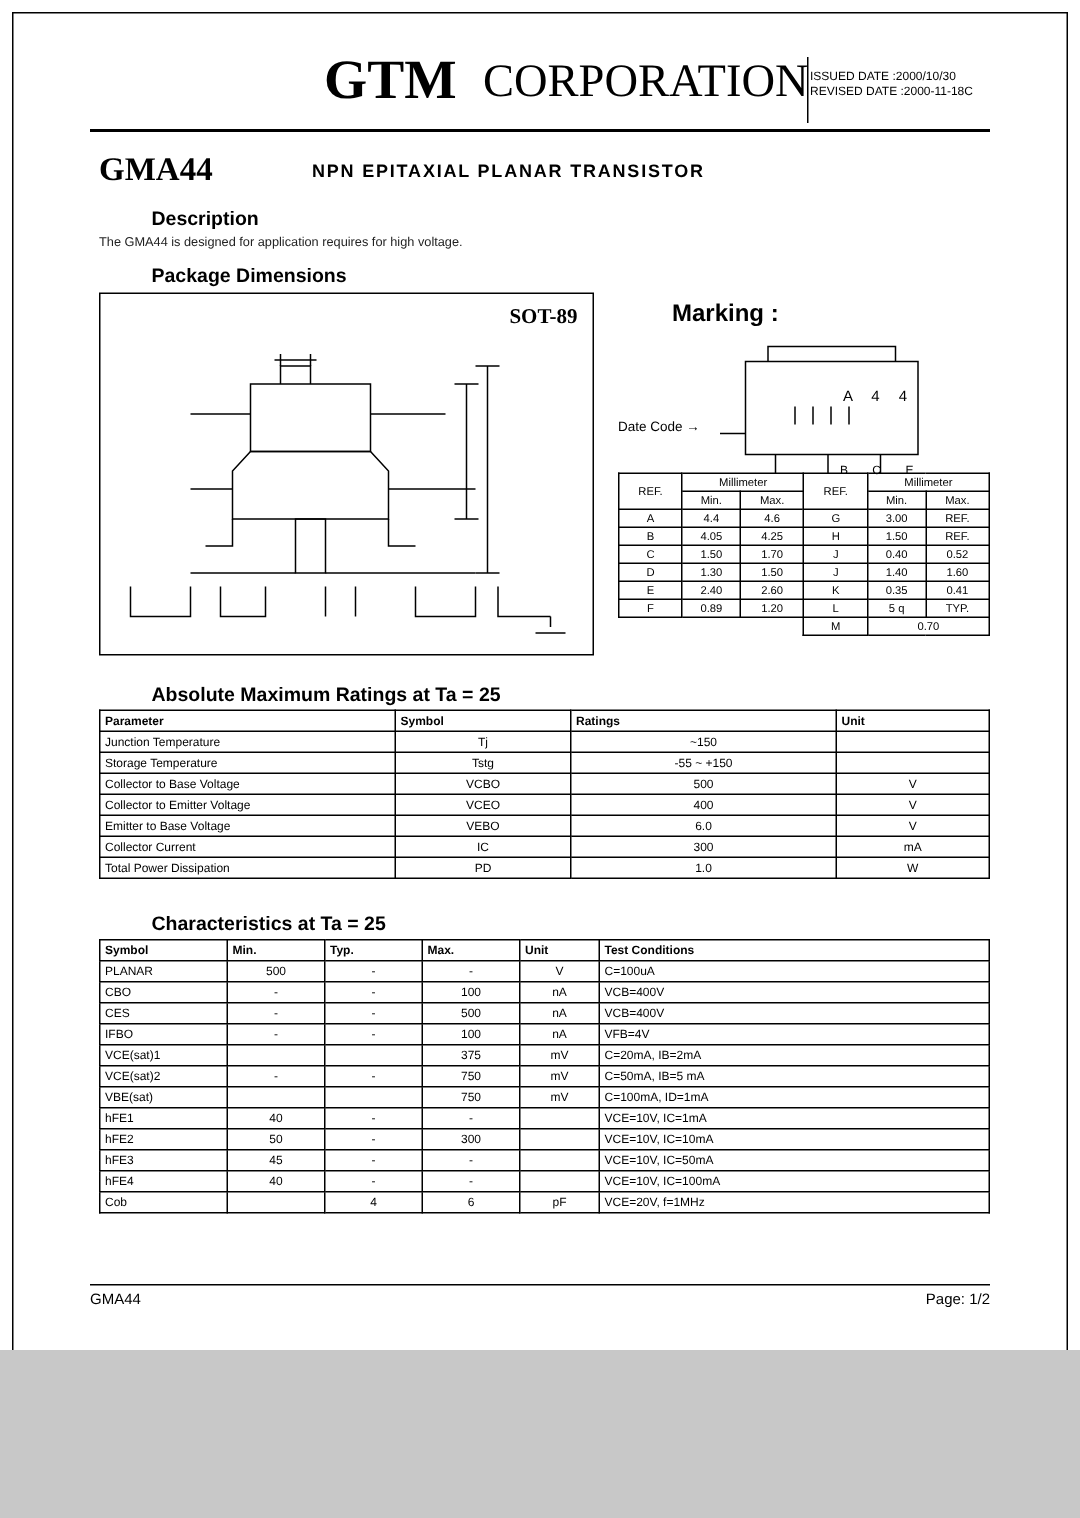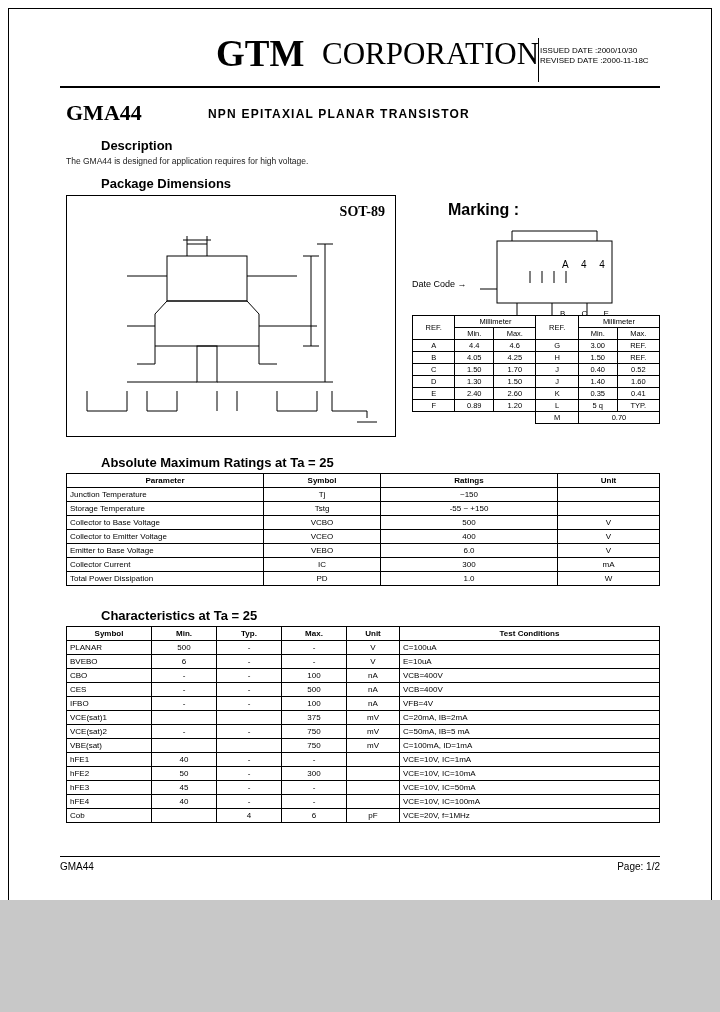--- a/index.html
+++ b/index.html
@@ -203,21 +203,21 @@
     font-size: 8px;
   }
   table.dt th, table.dt td {
     border: 1px solid #000;
     height: 13px;
     line-height: 13px;
     padding: 0 3px;
     font-weight: normal;
     white-space: nowrap;
   }
-  table.dt th { text-align: center; font-weight: bold; font-size: 8px; }
+  table.dt th { text-align: left; font-weight: bold; font-size: 8px; }
   table.dt td.c { text-align: center; }
   table.dt td.l { text-align: left; }
 
   
   .footer {
     position: absolute;
     left: 60px;
     right: 60px;
     bottom: 28px;
     border-top: 1px solid #000;
@@ -475,28 +475,20 @@
       </tr>
       <tr>
         <td class="l">PLANAR</td>
         <td class="c">500</td>
         <td class="c">-</td>
         <td class="c">-</td>
         <td class="c">V</td>
         <td class="l">C=100uA</td>
       </tr>
       <tr>
-        <td class="l">BVEBO</td>
-        <td class="c">6</td>
-        <td class="c">-</td>
-        <td class="c">-</td>
-        <td class="c">V</td>
-        <td class="l">E=10uA</td>
-      </tr>
-      <tr>
         <td class="l">CBO</td>
         <td class="c">-</td>
         <td class="c">-</td>
         <td class="c">100</td>
         <td class="c">nA</td>
         <td class="l">VCB=400V</td>
       </tr>
       <tr>
         <td class="l">CES</td>
         <td class="c">-</td>

